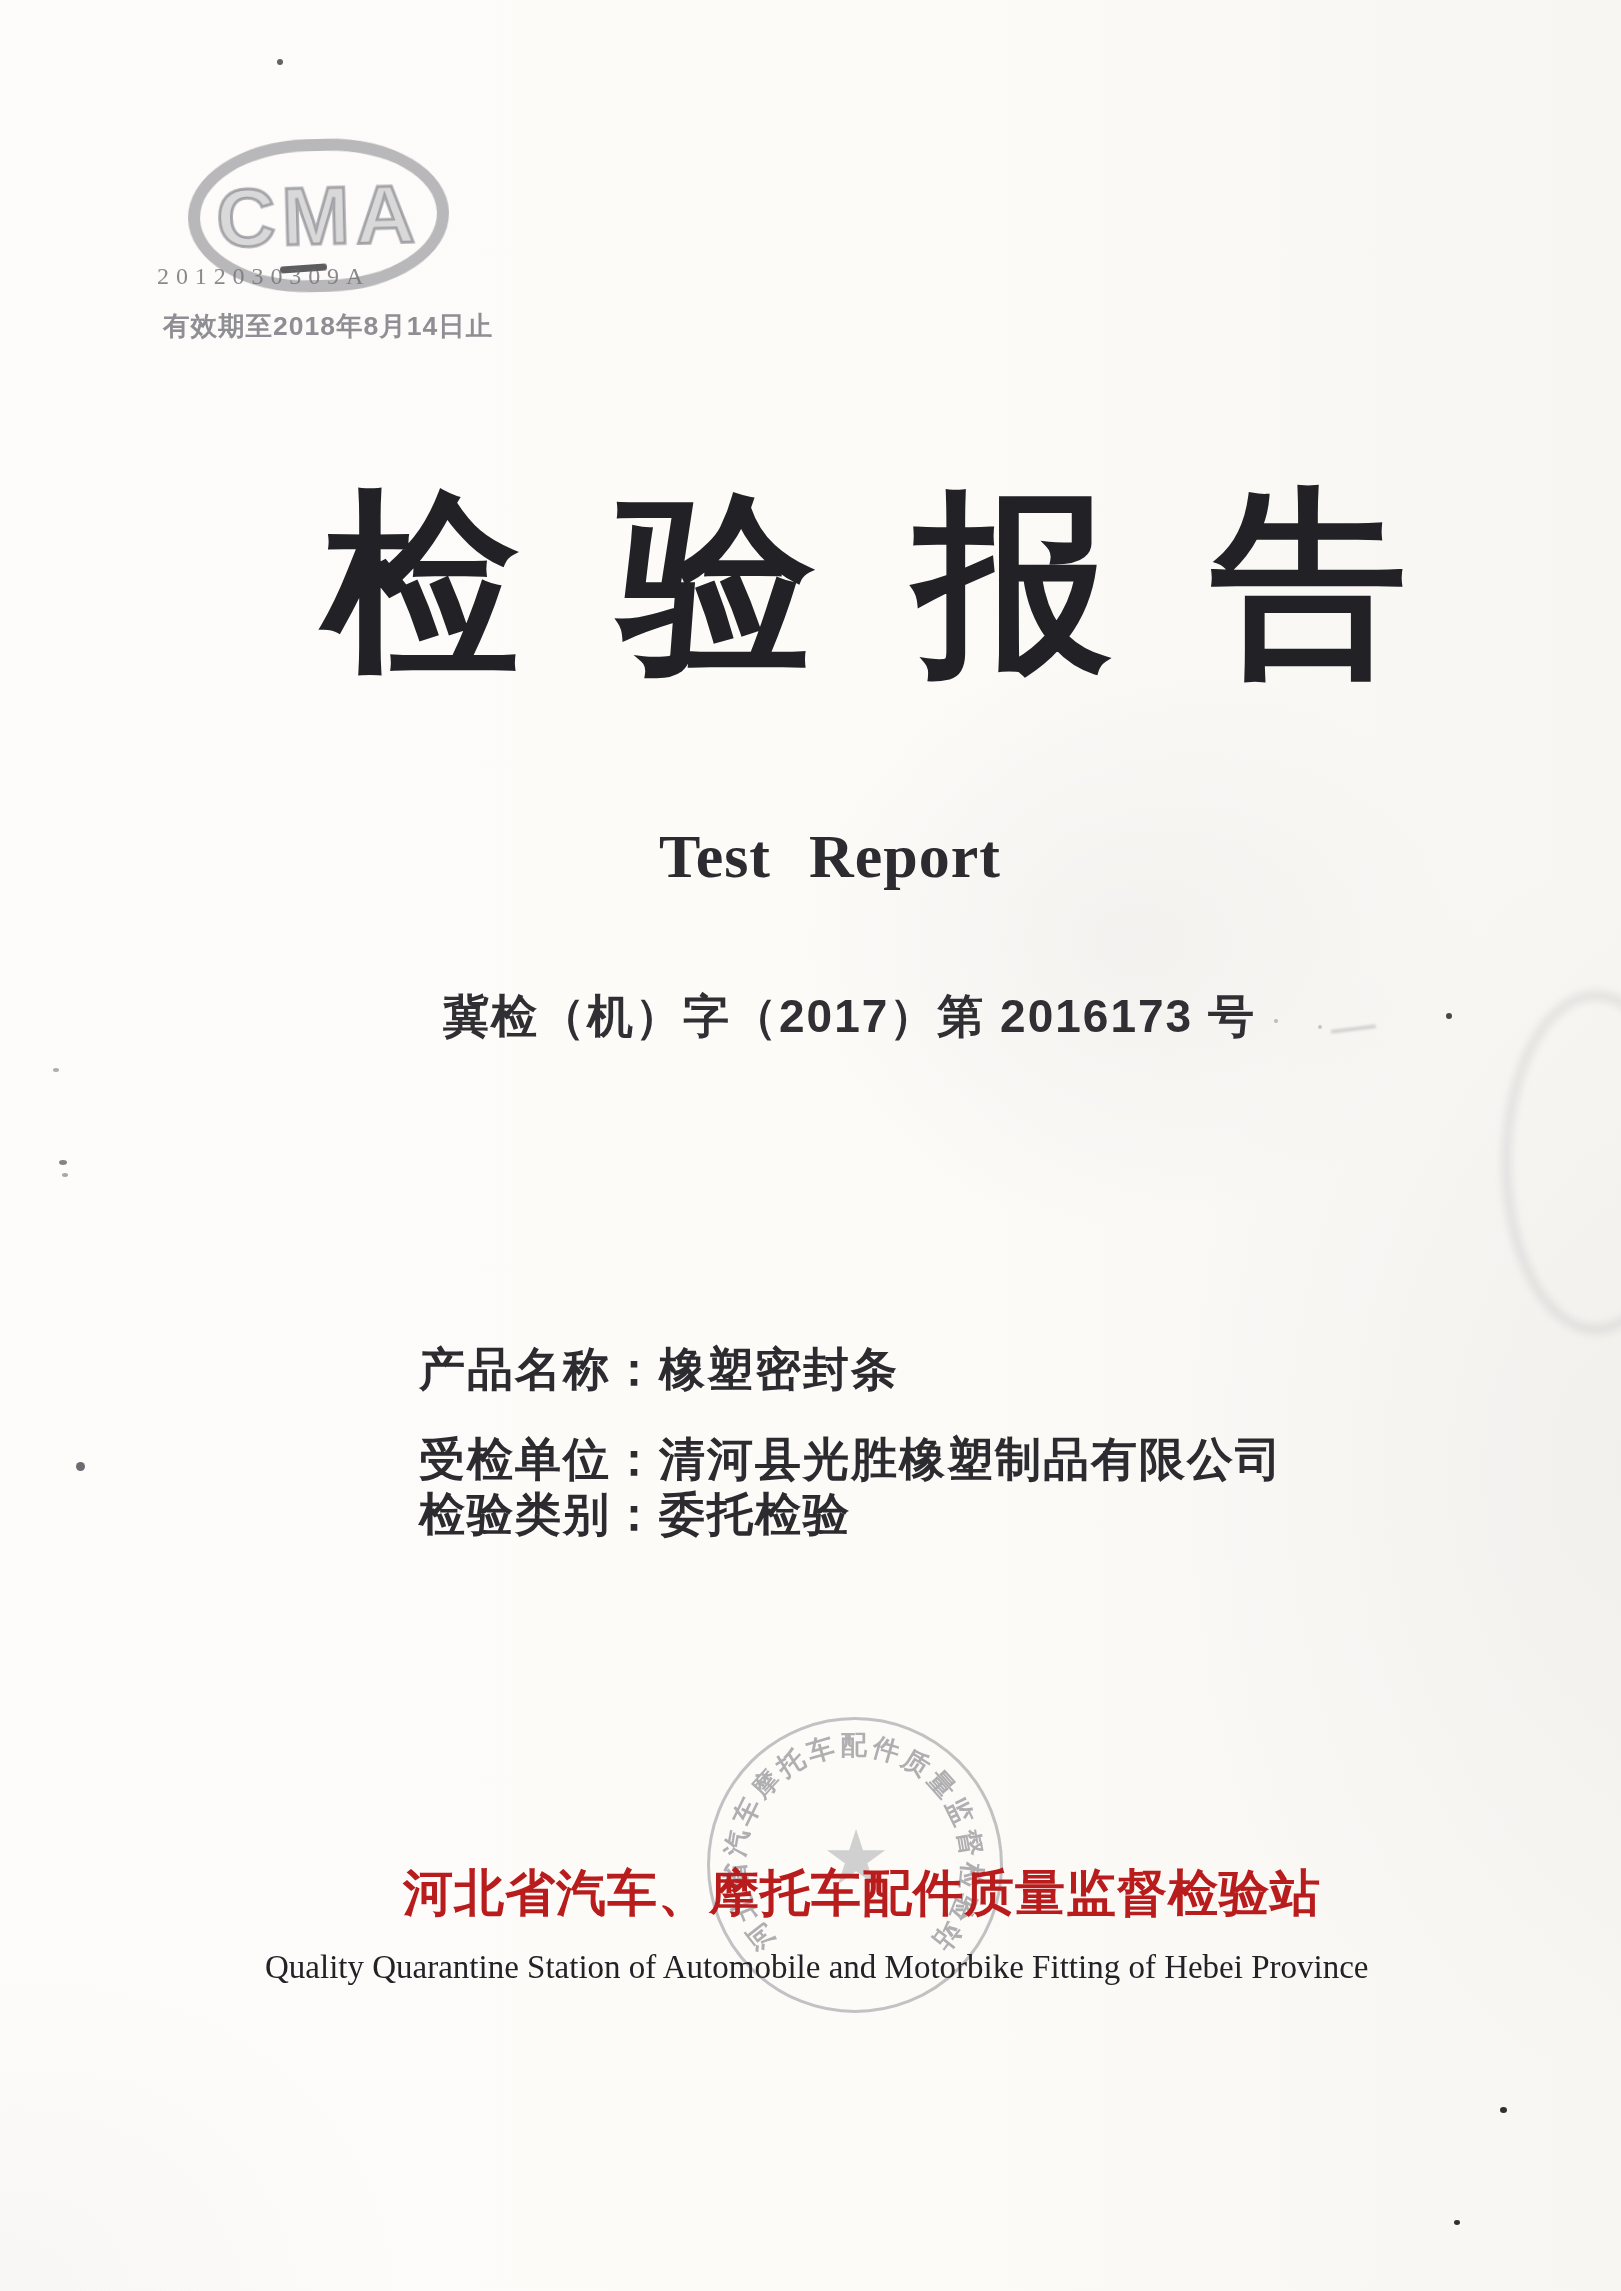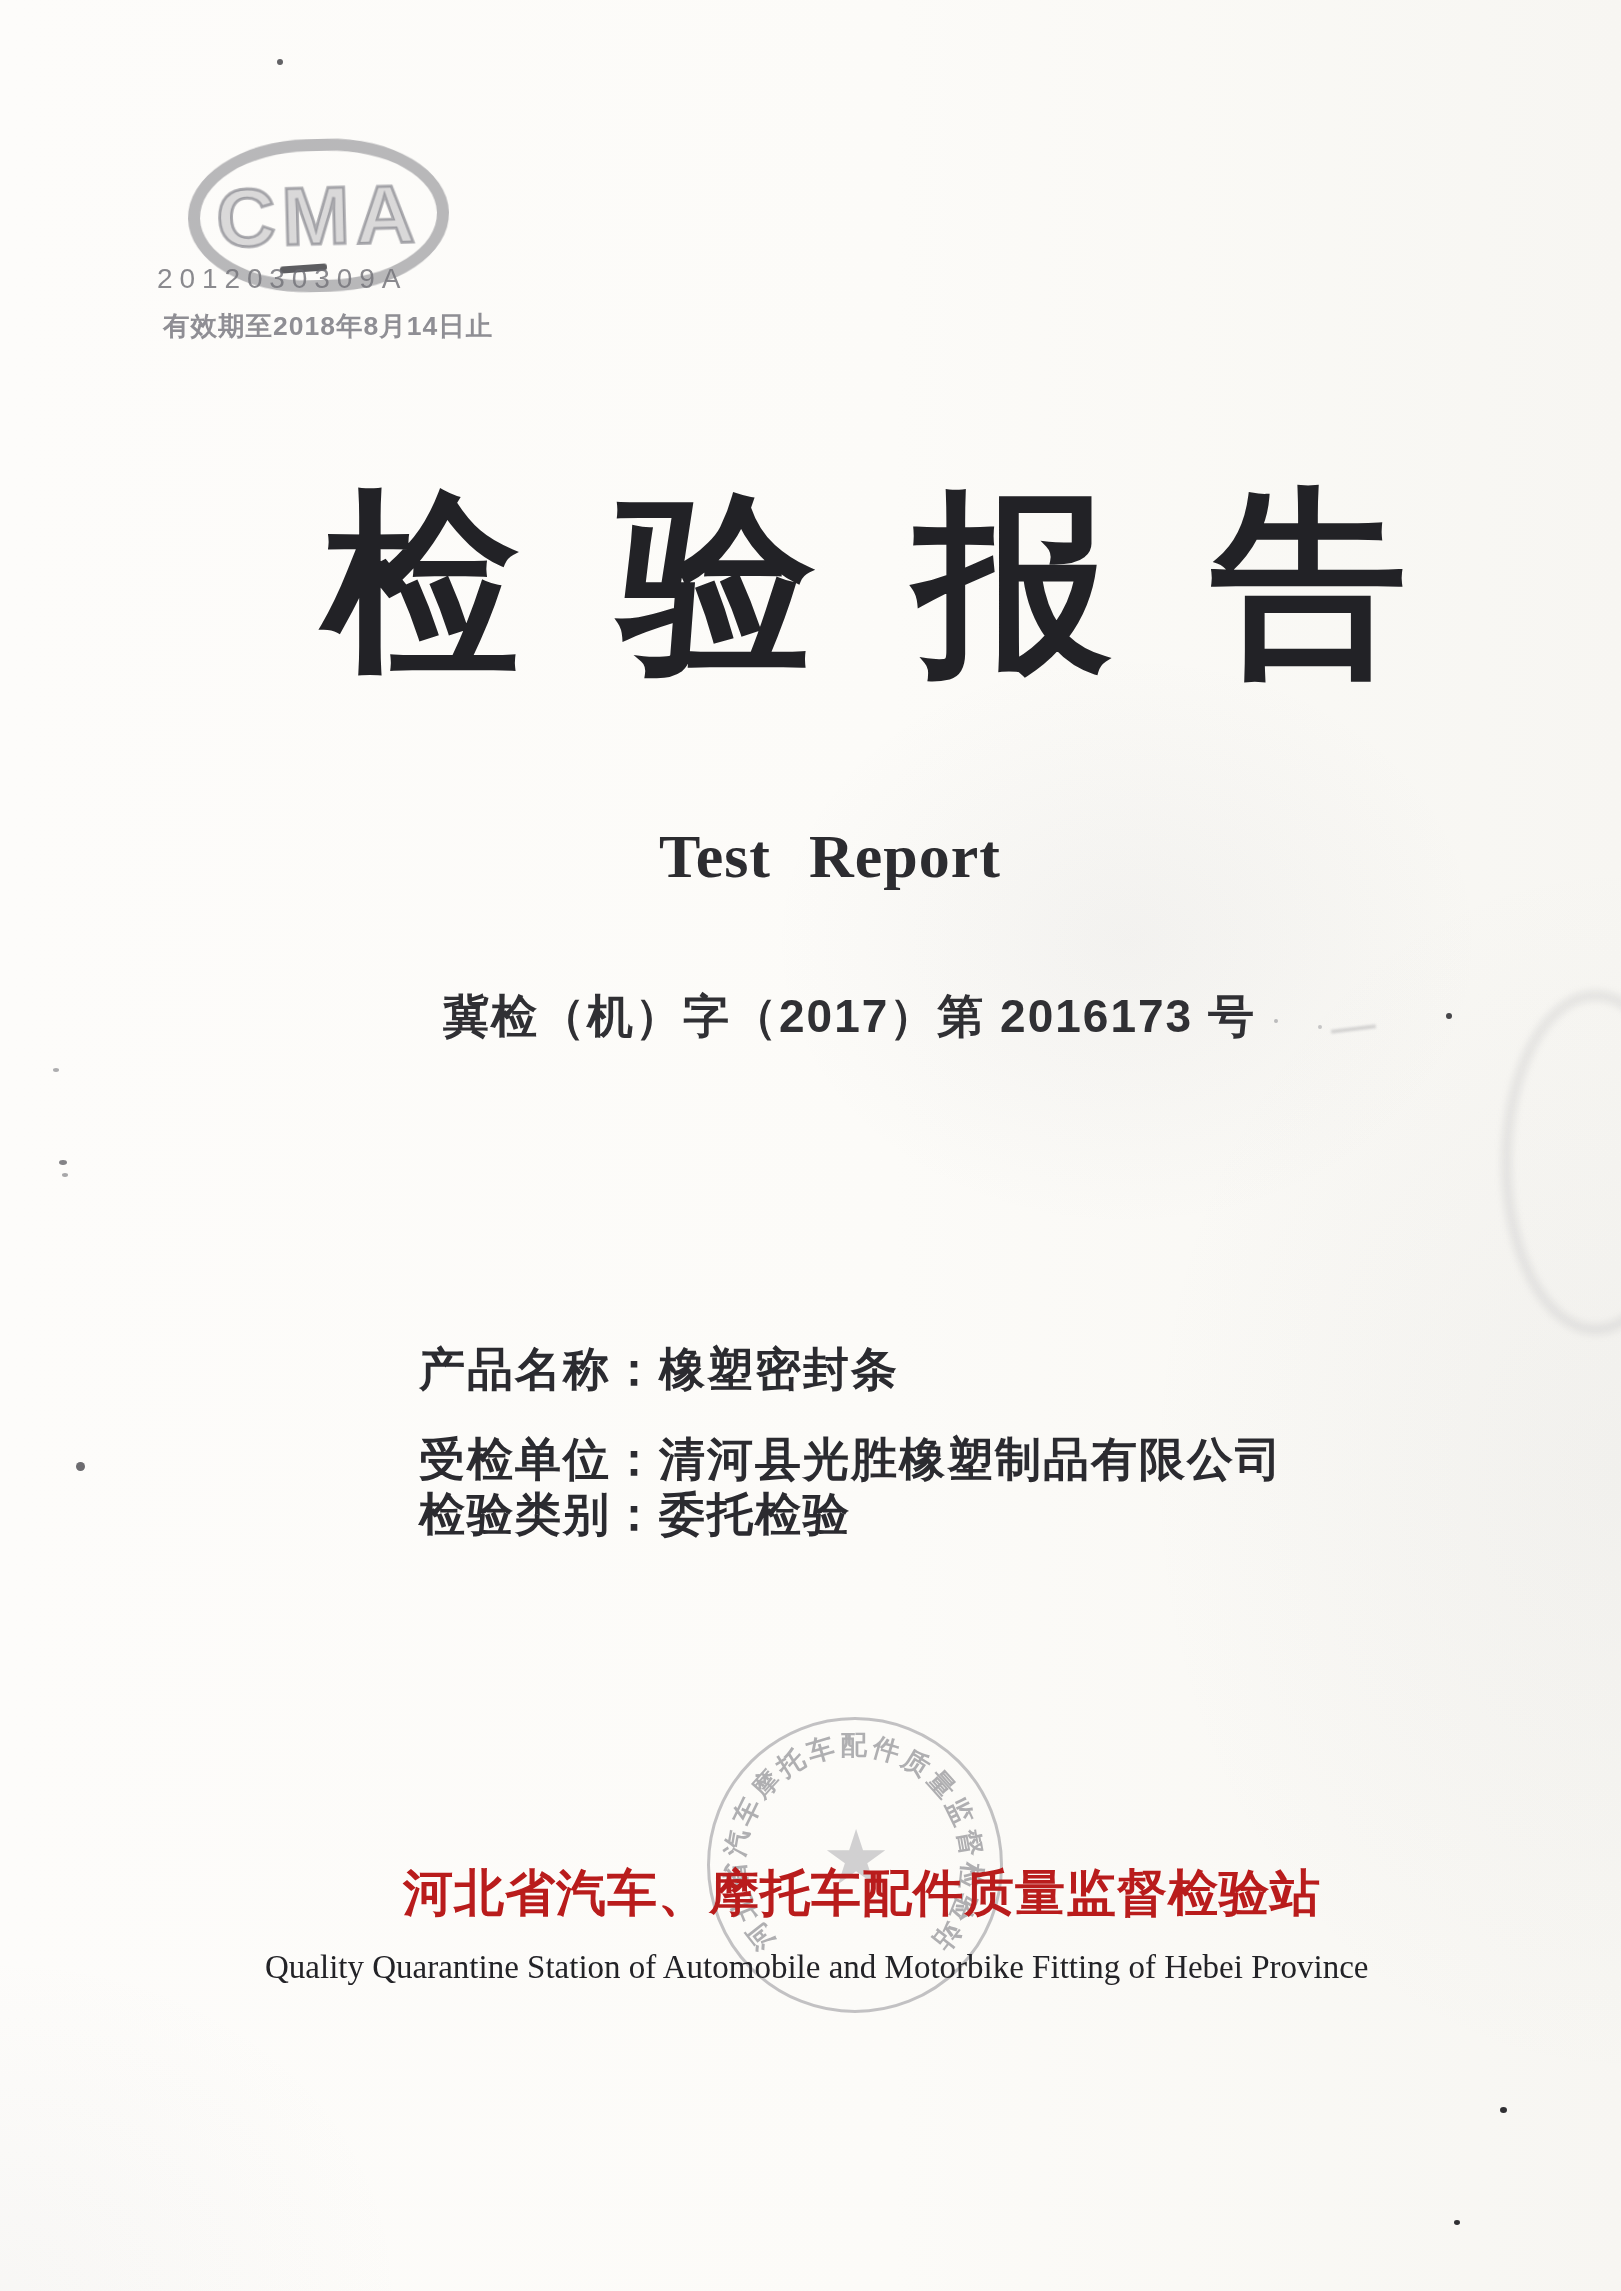--- a/index.html
+++ b/index.html
@@ -25,22 +25,22 @@
   }
   .cma-letters{
     font-weight:800;font-size:82px;letter-spacing:5.9px;
     color:rgba(125,125,132,0.28);
     -webkit-text-stroke:2.9px rgba(110,110,118,0.55);
     font-family:"Liberation Sans","DejaVu Sans",sans-serif;
   }
   .cma-smudge{left:280px;top:265px;width:47px;height:6.9px;background:rgba(40,40,45,0.75);
     border-radius:2.9px;transform:rotate(-4deg);filter:blur(0.6px);}
   .cert-number{
-    left:157px;top:263px;font-family:Liberation Sans, sans-serif;
-    font-size:28px;letter-spacing:6.9px;color:rgba(105,105,112,0.78);
+    left:157px;top:263px;font-family:Liberation Serif, serif;
+    font-size:24px;letter-spacing:6.9px;color:rgba(105,105,112,0.78);
     filter:blur(0.5px);white-space:nowrap;
   }
   .validity{
     left:163px;top:308px;font-size:26.5px;letter-spacing:1px;
     color:rgba(100,100,108,0.72);filter:blur(0.6px);white-space:nowrap;font-weight:600;text-align:right;
   }
   
   .title-zh{
     left:323px;top:482px;font-size:196px;font-weight:900;line-height:1.04;
     letter-spacing:100px;color:#222226;white-space:nowrap;z-index:3;text-align:right;

